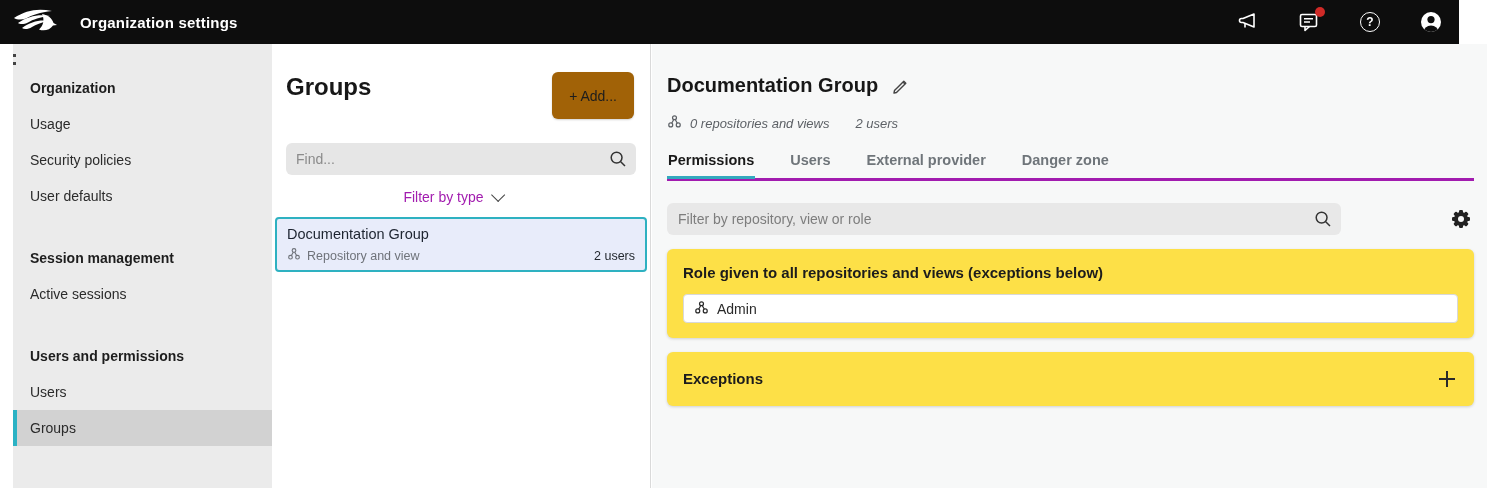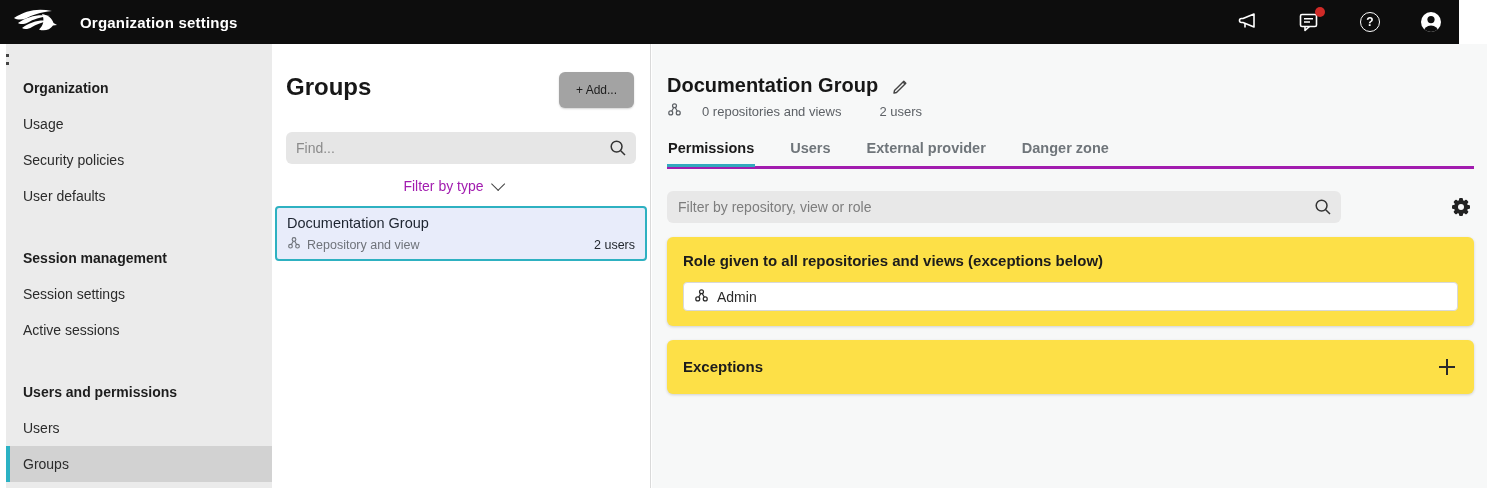--- a/index.html
+++ b/index.html
@@ -13,53 +13,53 @@
   
   .topbar{position:absolute;left:0;top:0;width:1459px;height:44px;background:#0d0d0d;display:flex;align-items:center;color:#fff;}
   .logo{margin-left:12px;display:flex;align-items:center;}
   .topbar-title{margin-left:22px;font-size:15px;font-weight:700;letter-spacing:.2px;}
   .topbar-icons{margin-left:auto;display:flex;align-items:center;gap:37px;padding-right:16px;}
   .tb-icon{position:relative;width:24px;height:24px;display:flex;align-items:center;justify-content:center;cursor:pointer;}
   .help-circle{width:20px;height:20px;border:1.7px solid #fff;border-radius:50%;display:flex;align-items:center;justify-content:center;font-size:12px;font-weight:700;color:#fff;}
   .badge{position:absolute;top:-3px;right:-4px;width:10px;height:10px;border-radius:50%;background:#cf2a27;}
 
   
-  .sidebar{position:absolute;left:6px;top:44px;width:272px;height:444px;background:#ebebeb;}
+  .sidebar{position:absolute;left:13px;top:44px;width:272px;height:444px;background:#ebebeb;}
   .scroll-dots{position:absolute;left:0;top:10px;width:3px;}
   .scroll-dots i{display:block;width:3px;height:3px;background:#444;margin-bottom:5px;}
   .side-inner{padding-top:26px;}
   .side-section{margin-bottom:26px;}
   .side-header{height:36px;display:flex;align-items:center;padding:0 17px;font-size:14px;font-weight:700;color:#1d1d1d;}
   .side-item{height:36px;display:flex;align-items:center;padding:0 17px;font-size:14px;color:#2b2b2b;cursor:pointer;position:relative;}
   .side-item.active{background:#d2d2d2;}
   .side-item.active::before{content:"";position:absolute;left:0;top:0;bottom:0;width:4px;background:#2bb2c4;}
 
   
   .main{position:absolute;left:272px;top:44px;width:379px;height:444px;background:#fff;border-right:1px solid #dadada;}
   .main-head{display:flex;align-items:flex-start;justify-content:space-between;padding:28px 16px 0 14px;}
   .main-title{font-size:24px;font-weight:700;color:#171717;line-height:30px;}
-  .add-btn{height:36px;padding:0 17px;background:#a3a3a3;border:none;border-radius:6px;font-size:12px;color:#1d1d1d;font-family:inherit;cursor:pointer;box-shadow:0 1px 2px rgba(0,0,0,.18);}
+  .add-btn{height:47px;padding:0 17px;background:#a16207;border:none;border-radius:6px;font-size:14px;color:#1d1d1d;font-family:inherit;cursor:pointer;box-shadow:0 1px 2px rgba(0,0,0,.18);}
   .find-wrap{position:relative;margin:24px 14px 0 14px;}
   .find-input{width:100%;height:32px;border:none;border-radius:6px;background:#e6e6e6;padding:0 34px 0 10px;font-size:14px;color:#333;font-family:inherit;outline:none;}
   .find-input::placeholder{color:#8b8b8b;}
   .input-search{position:absolute;right:9px;top:7px;}
   .filter-type{margin-top:14px;display:flex;align-items:center;justify-content:center;gap:7px;padding-right:18px;font-size:14px;color:#a21caf;cursor:pointer;}
   .chev{width:10px;height:10px;border-right:1.6px solid #444;border-bottom:1.6px solid #444;transform:rotate(45deg) translateY(-3px);}
   .group-list{margin-top:12px;padding:0 3px;}
   .group-item{border:2px solid var(--teal-border);border-radius:4px;background:#e8ecfa;padding:5px 10px 6px 10px;cursor:pointer;}
   .gi-name{font-size:14.5px;color:#1d2430;line-height:21px;}
   .gi-row{display:flex;align-items:center;gap:6px;margin-top:2px;font-size:12.5px;color:#6f737a;}
   .gi-users{margin-left:auto;color:#24292f;}
 
   
   .detail{position:absolute;left:652px;top:44px;width:835px;height:444px;background:#f7f8f8;padding:0 13px 0 15px;}
   .detail-title-row{margin-top:28px;display:flex;align-items:center;gap:13px;}
   .detail-title{font-size:20px;font-weight:700;color:#171717;line-height:26px;}
   .pencil{cursor:pointer;display:flex;}
-  .meta-row{margin-top:4px;display:flex;align-items:center;gap:20px;font-size:13px;color:#5d6166;}
+  .meta-row{margin-top:16px;display:flex;align-items:center;gap:8px;font-size:13px;color:#5d6166;font-style:italic;}
   .meta-users{margin-left:18px;}
   .tabs{margin-top:20px;display:flex;gap:34px;border-bottom:3px solid #a21caf;}
   .tab{position:relative;padding:0 1px 10px 1px;font-size:14.5px;font-weight:700;color:#6f757a;cursor:pointer;}
   .tab.active{color:#1a1a1a;}
   .tab.active::after{content:"";position:absolute;left:0;right:0;bottom:-1px;height:3px;background:var(--accent);}
   .filter-row{margin-top:22px;display:flex;align-items:center;}
   .filter-wrap{position:relative;width:674px;}
   .filter-input{width:100%;height:32px;border:none;border-radius:6px;background:#e8e8e8;padding:0 36px 0 11px;font-size:14px;color:#333;font-family:inherit;outline:none;}
   .filter-input::placeholder{color:#7d7d7d;}
   .gear{position:relative;width:20px;height:20px;margin-left:auto;margin-right:3px;cursor:pointer;}
@@ -135,21 +135,20 @@
       </span>
     <div class="side-inner">
       <div class="side-section">
         <div class="side-header">Organization</div>
         <div class="side-item">Usage</div>
         <div class="side-item">Security policies</div>
         <div class="side-item">User defaults</div>
       </div>
       <div class="side-section">
         <div class="side-header">Session management</div>
-        <div class="side-item">Session settings</div>
         <div class="side-item">Active sessions</div>
       </div>
       <div class="side-section">
         <div class="side-header">Users and permissions</div>
         <div class="side-item">Users</div>
         <div class="side-item active">Groups</div>
       </div>
     </div>
   </div>
 

